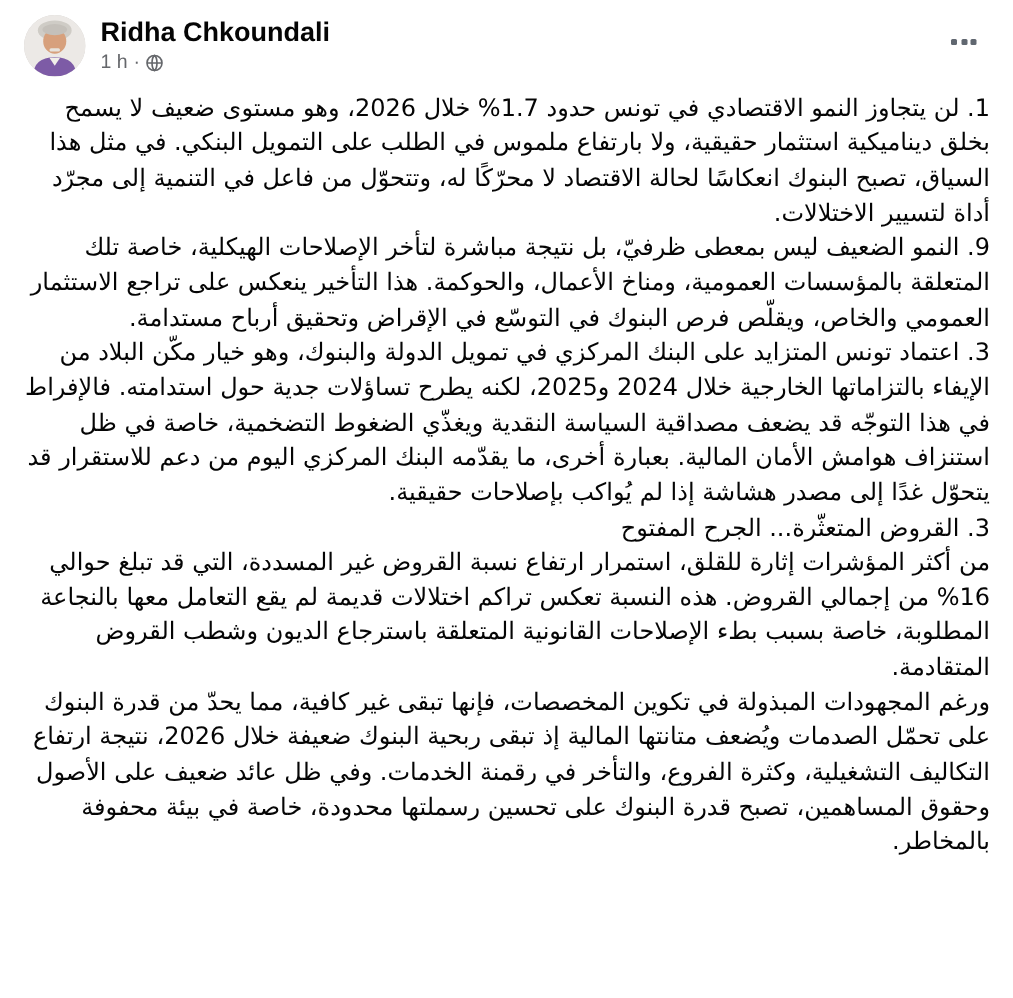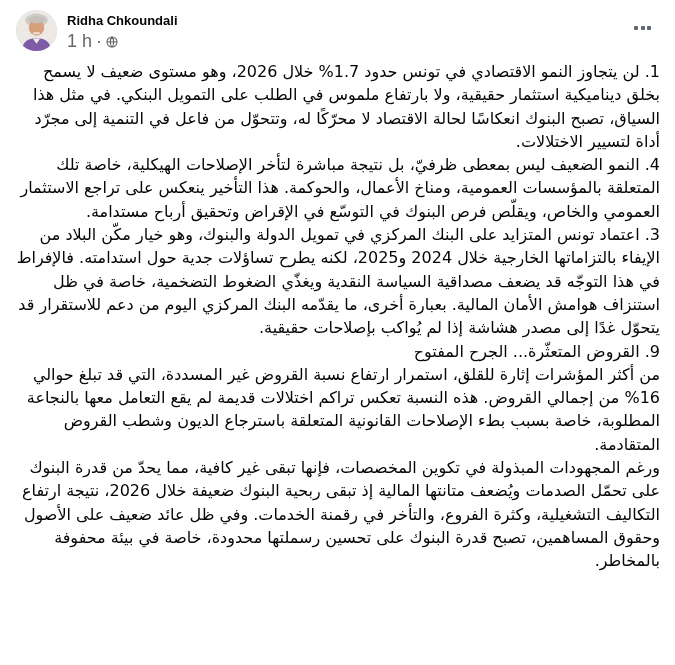--- a/index.html
+++ b/index.html
@@ -33,32 +33,32 @@
     background: #ece9e6;
   }
   .avatar svg { display: block; }
   .header-text {
     margin-left: 10px;
     padding-top: 1px;
   }
   .author-name {
     font-family: "Liberation Sans", "DejaVu Sans", sans-serif;
     font-weight: 700;
-    font-size: 13px;
+    font-size: 18px;
     line-height: 20px;
     color: #050505;
     cursor: pointer;
   }
   .post-meta {
     display: flex;
     align-items: center;
     gap: 4px;
     margin-top: 2px;
     font-family: "Liberation Sans", "DejaVu Sans", sans-serif;
-    font-size: 18px;
+    font-size: 13px;
     line-height: 16px;
     color: #65676B;
   }
   .timestamp { cursor: pointer; }
   .globe-icon { display: inline-flex; margin-top: 1px; }
   .more-options {
     margin-left: auto;
     margin-top: 8px;
     display: flex;
     align-items: center;
@@ -124,20 +124,20 @@
     <div class="more-options">
       <span class="dot"></span>
       <span class="dot"></span>
       <span class="dot"></span>
     </div>
 
   </div>
 
   <div class="post-body" dir="rtl">
       <p>1. لن يتجاوز النمو الاقتصادي في تونس حدود 1.7% خلال 2026، وهو مستوى ضعيف لا يسمح بخلق ديناميكية استثمار حقيقية، ولا بارتفاع ملموس في الطلب على التمويل البنكي. في مثل هذا السياق، تصبح البنوك انعكاسًا لحالة الاقتصاد لا محرّكًا له، وتتحوّل من فاعل في التنمية إلى مجرّد أداة لتسيير الاختلالات.</p>
-      <p>4. النمو الضعيف ليس بمعطى ظرفيّ، بل نتيجة مباشرة لتأخر الإصلاحات الهيكلية، خاصة تلك المتعلقة بالمؤسسات العمومية، ومناخ الأعمال، والحوكمة. هذا التأخير ينعكس على تراجع الاستثمار العمومي والخاص، ويقلّص فرص البنوك في التوسّع في الإقراض وتحقيق أرباح مستدامة.</p>
+      <p>9. النمو الضعيف ليس بمعطى ظرفيّ، بل نتيجة مباشرة لتأخر الإصلاحات الهيكلية، خاصة تلك المتعلقة بالمؤسسات العمومية، ومناخ الأعمال، والحوكمة. هذا التأخير ينعكس على تراجع الاستثمار العمومي والخاص، ويقلّص فرص البنوك في التوسّع في الإقراض وتحقيق أرباح مستدامة.</p>
       <p>3. اعتماد تونس المتزايد على البنك المركزي في تمويل الدولة والبنوك، وهو خيار مكّن البلاد من الإيفاء بالتزاماتها الخارجية خلال 2024 و2025، لكنه يطرح تساؤلات جدية حول استدامته. فالإفراط في هذا التوجّه قد يضعف مصداقية السياسة النقدية ويغذّي الضغوط التضخمية، خاصة في ظل استنزاف هوامش الأمان المالية. بعبارة أخرى، ما يقدّمه البنك المركزي اليوم من دعم للاستقرار قد يتحوّل غدًا إلى مصدر هشاشة إذا لم يُواكب بإصلاحات حقيقية.</p>
-      <p>9. القروض المتعثّرة... الجرح المفتوح</p>
+      <p>3. القروض المتعثّرة... الجرح المفتوح</p>
       <p>من أكثر المؤشرات إثارة للقلق، استمرار ارتفاع نسبة القروض غير المسددة، التي قد تبلغ حوالي 16% من إجمالي القروض. هذه النسبة تعكس تراكم اختلالات قديمة لم يقع التعامل معها بالنجاعة المطلوبة، خاصة بسبب بطء الإصلاحات القانونية المتعلقة باسترجاع الديون وشطب القروض المتقادمة.</p>
       <p>ورغم المجهودات المبذولة في تكوين المخصصات، فإنها تبقى غير كافية، مما يحدّ من قدرة البنوك على تحمّل الصدمات ويُضعف متانتها المالية إذ تبقى ربحية البنوك ضعيفة خلال 2026، نتيجة ارتفاع التكاليف التشغيلية، وكثرة الفروع، والتأخر في رقمنة الخدمات. وفي ظل عائد ضعيف على الأصول وحقوق المساهمين، تصبح قدرة البنوك على تحسين رسملتها محدودة، خاصة في بيئة محفوفة بالمخاطر.</p>
     </div>
 
 </div>
 
 </body></html>

